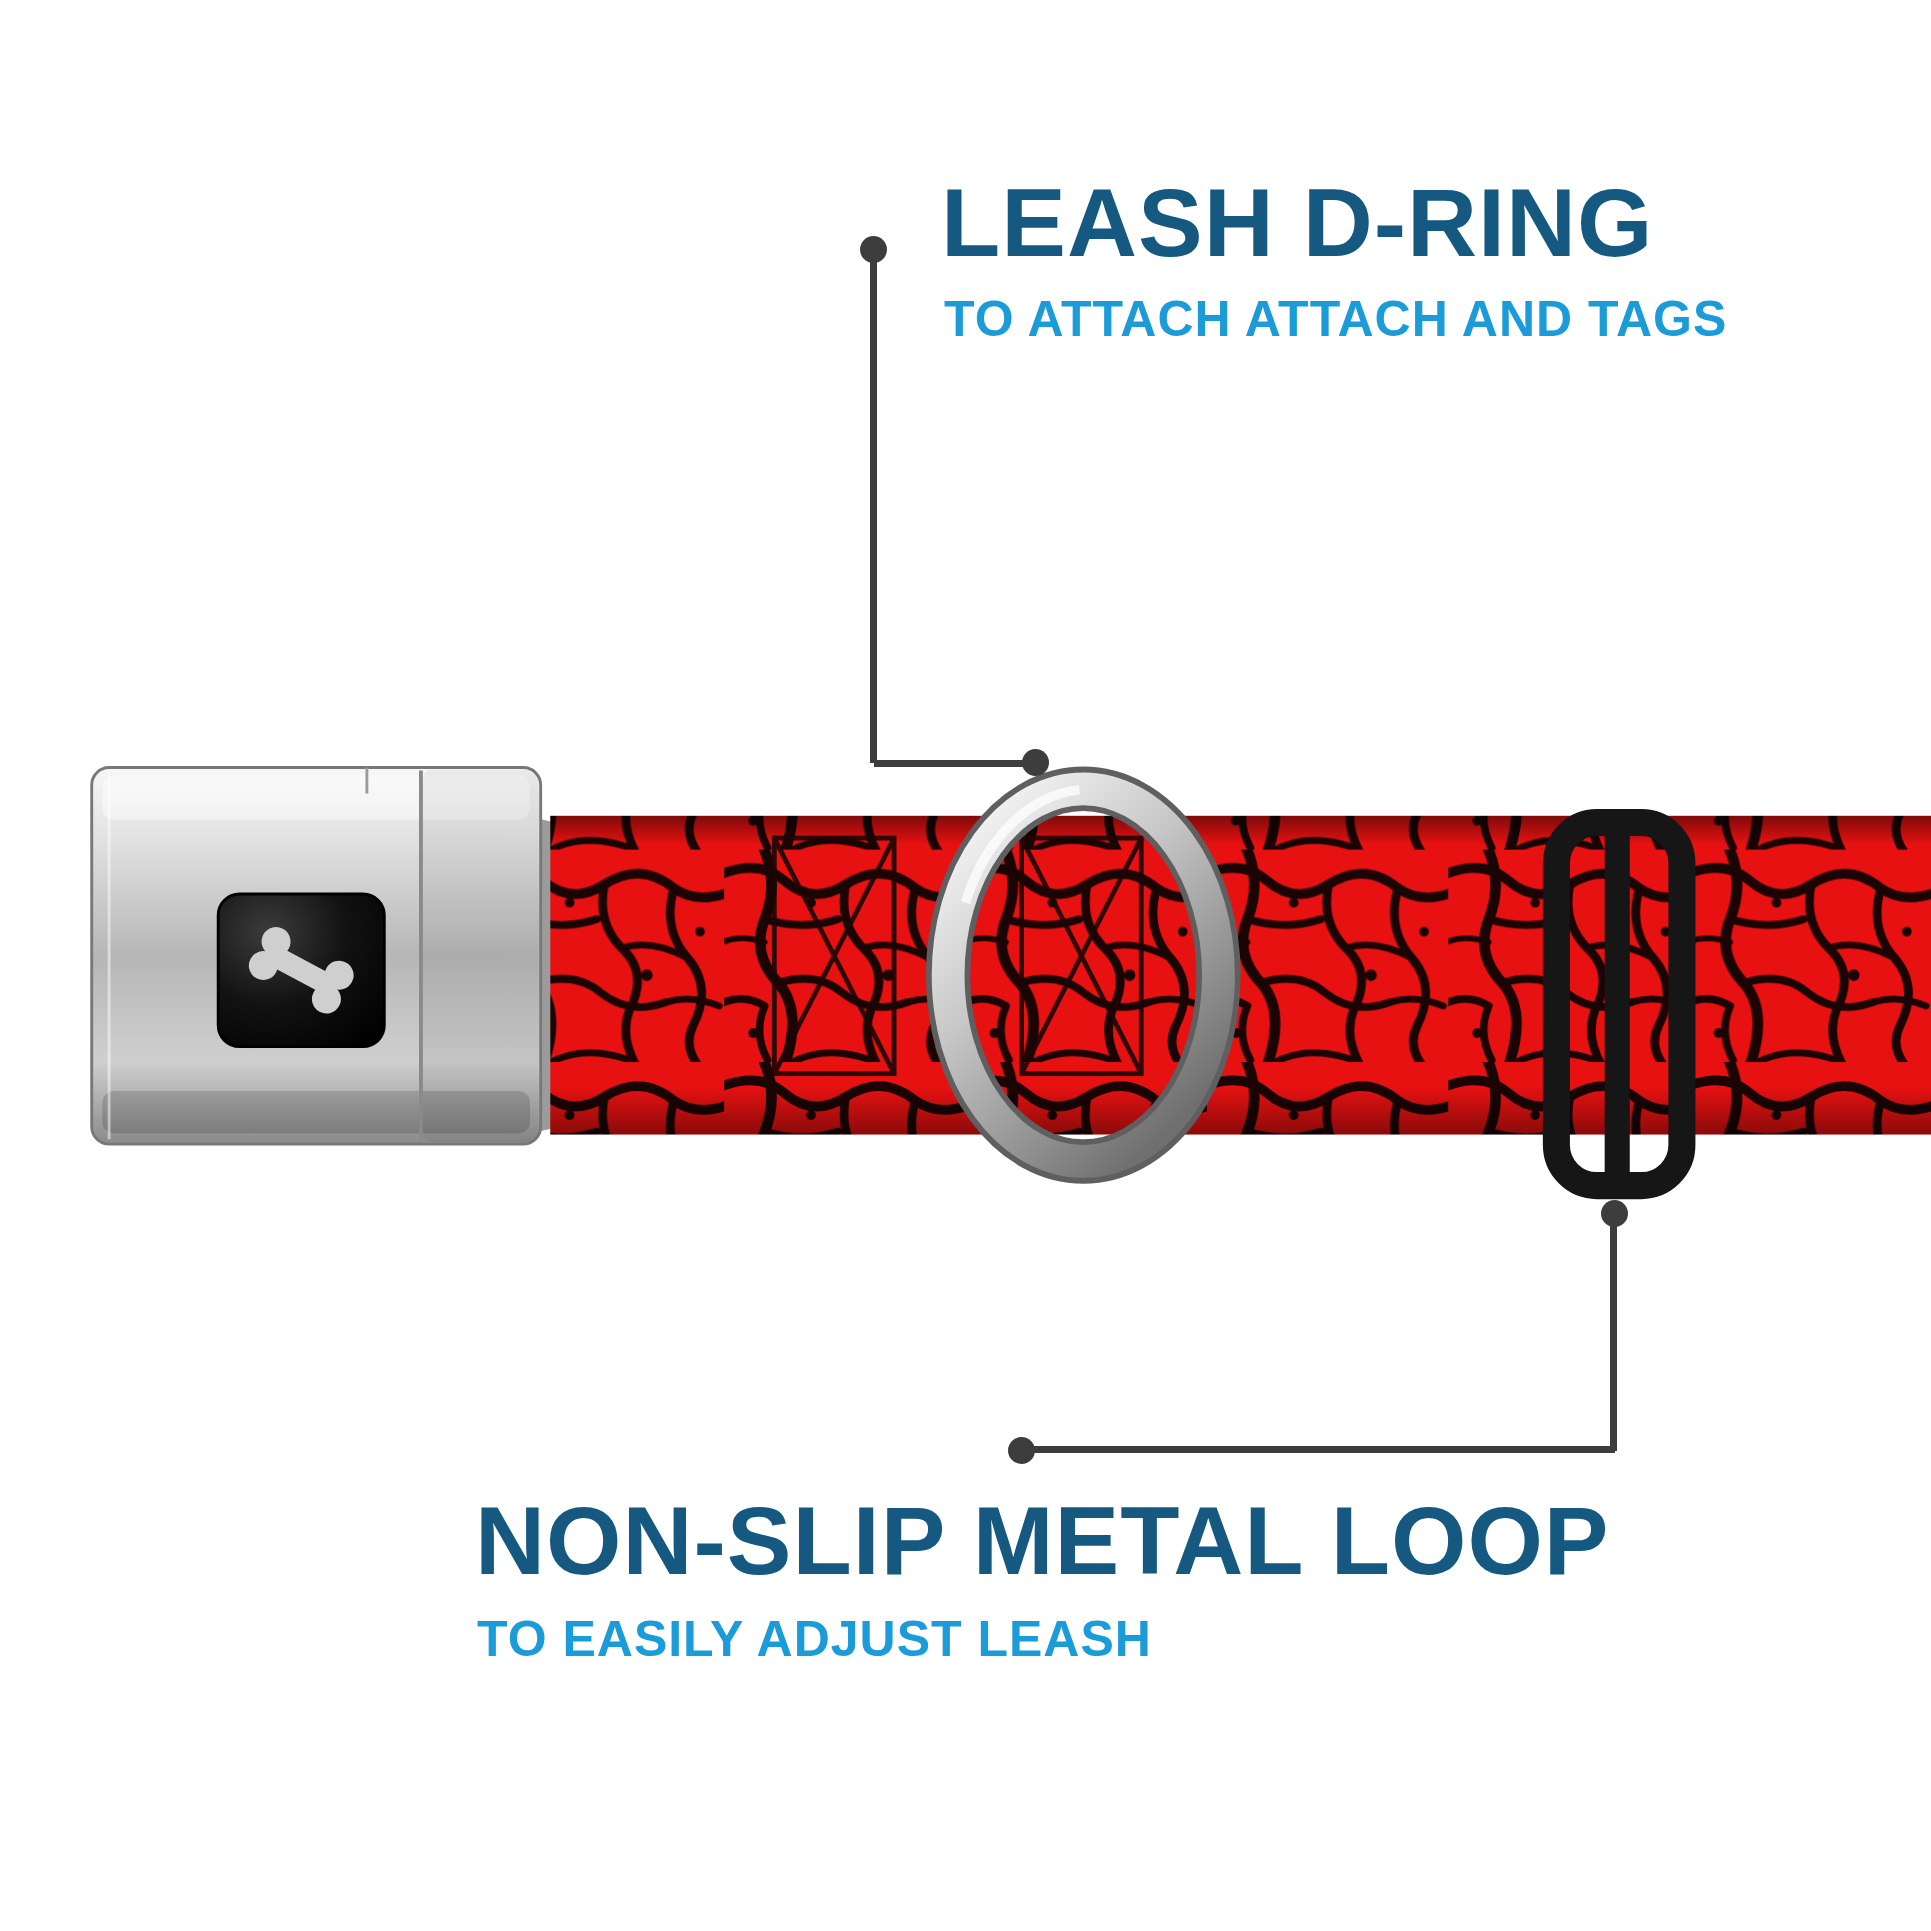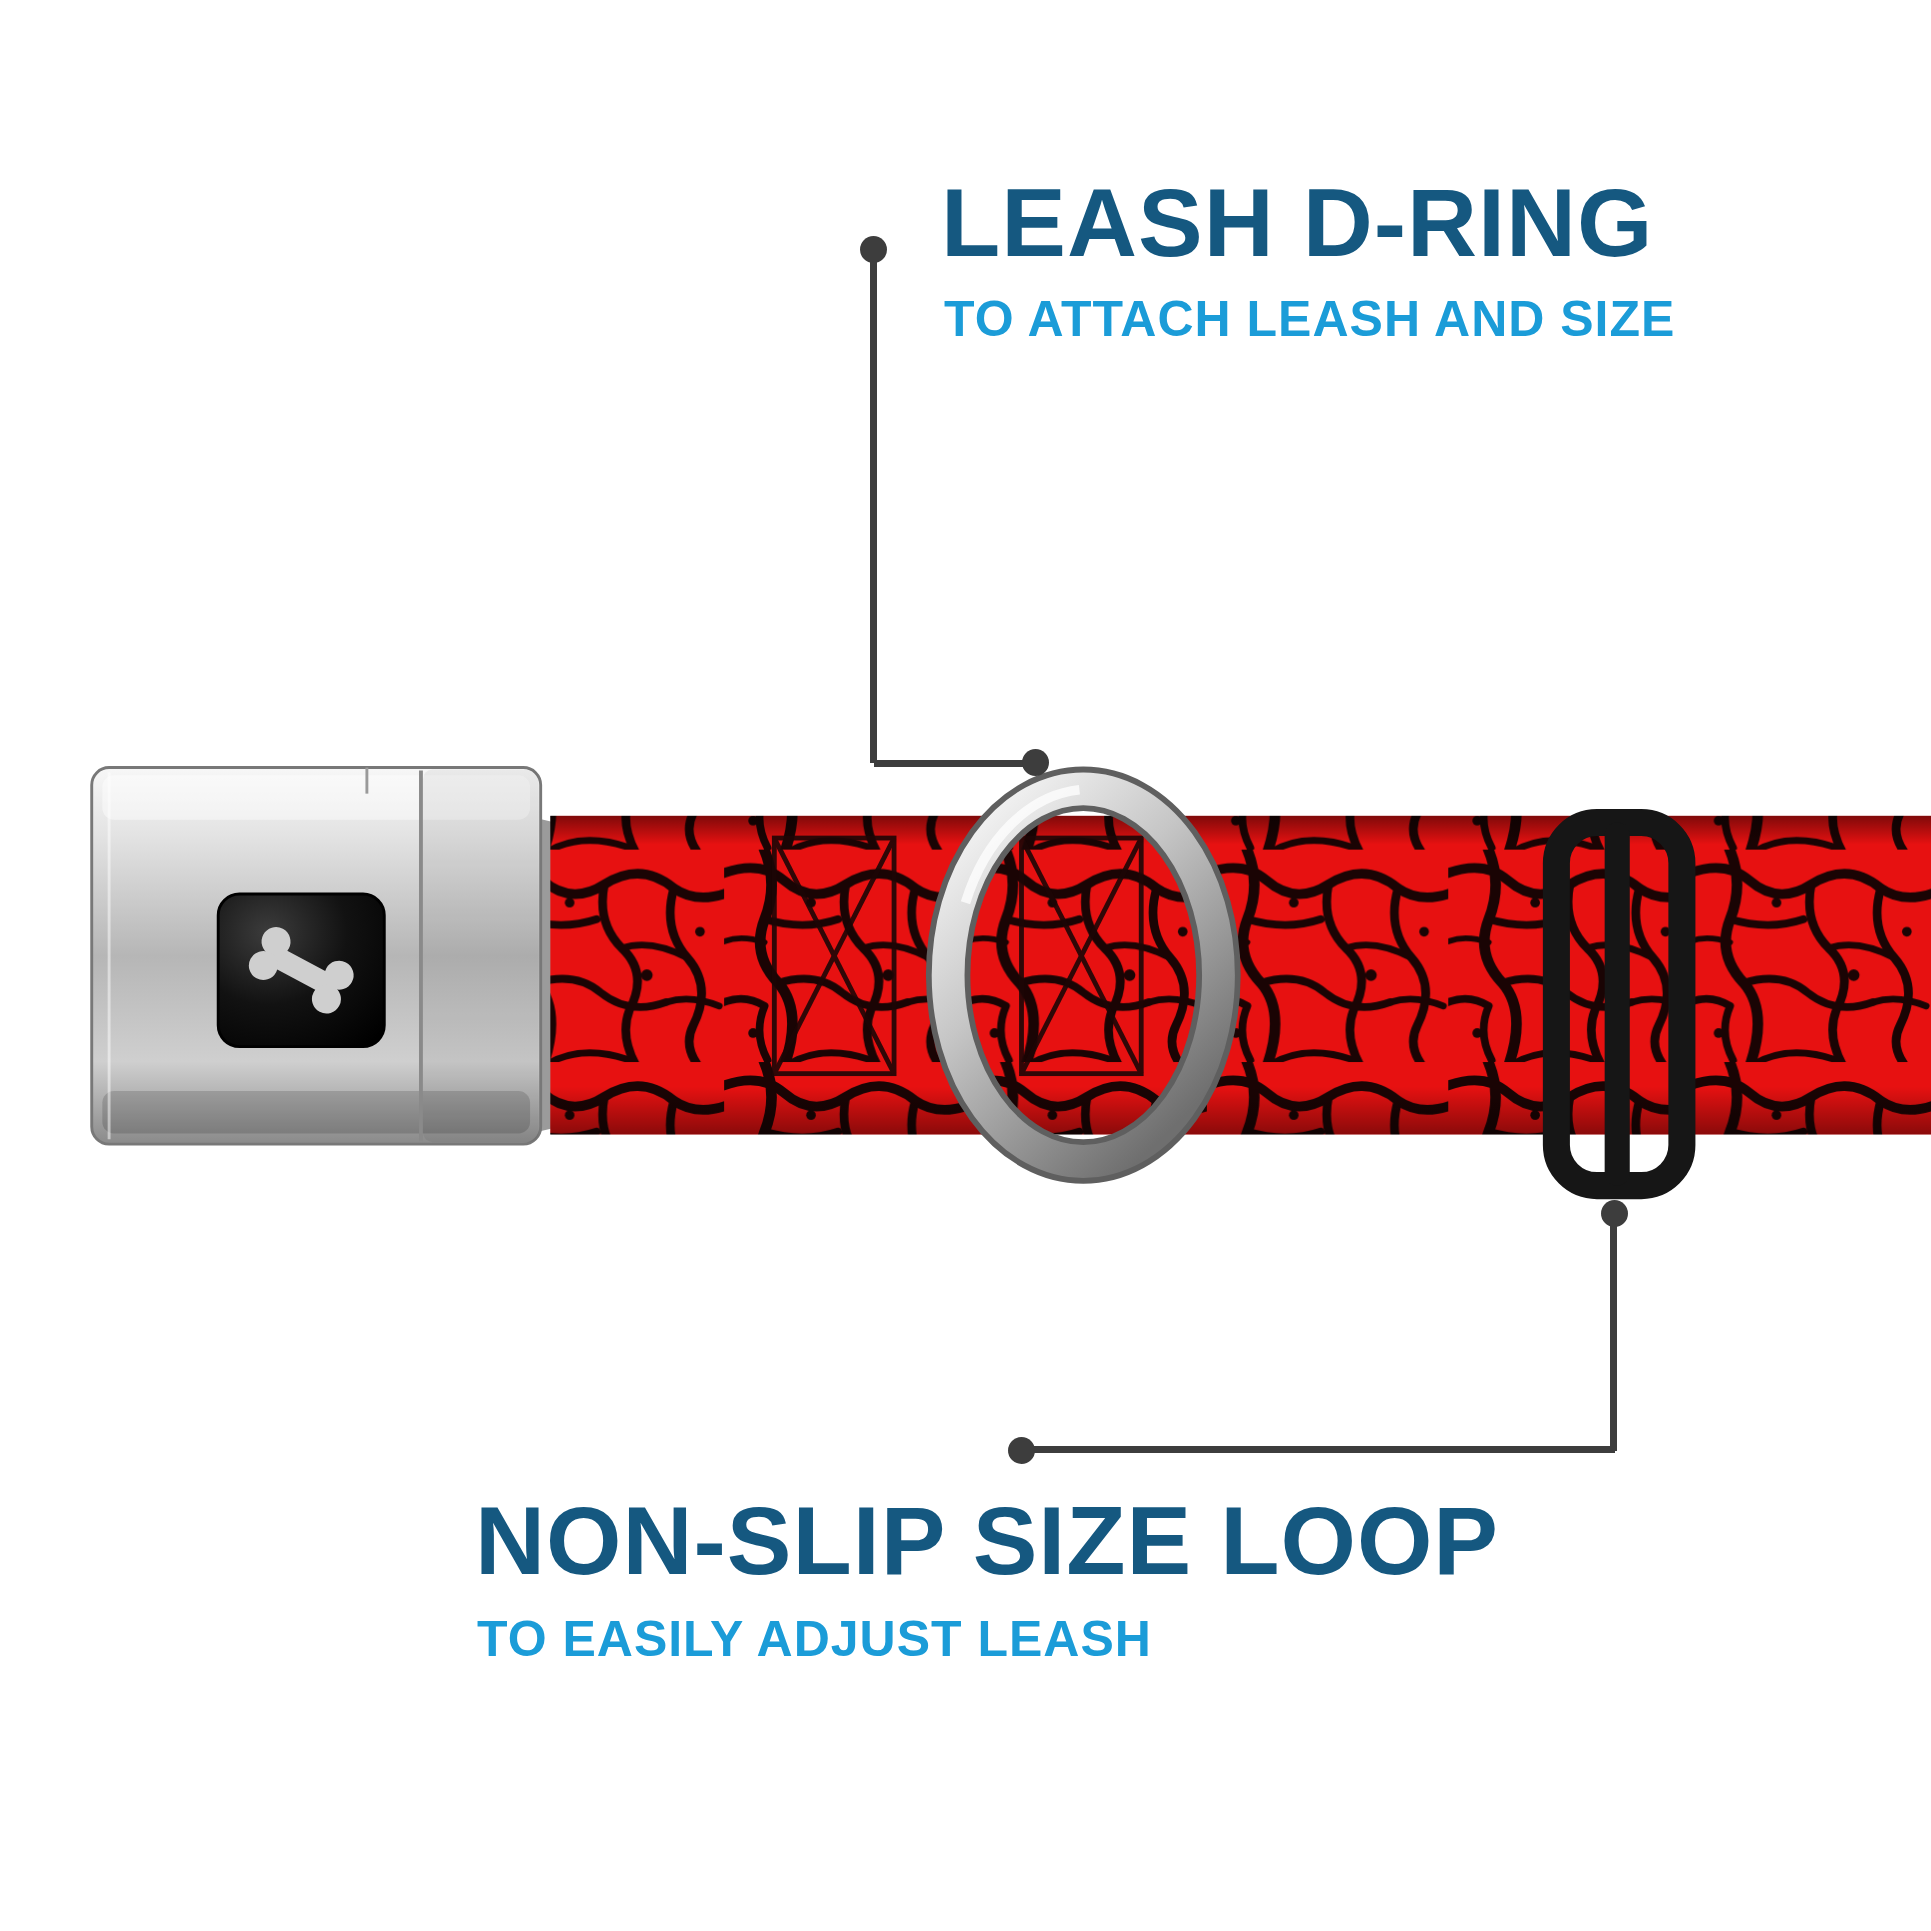--- a/index.html
+++ b/index.html
@@ -145,19 +145,19 @@
   <div class="cline v" style="left:870px;top:249px;height:514px"></div>
   <div class="cline h" style="left:874px;top:760px;width:161px"></div>
   <div class="dot" style="left:1022px;top:749px"></div>
 
   <div class="dot" style="left:1601px;top:1200px"></div>
   <div class="cline v" style="left:1610px;top:1214px;height:237px"></div>
   <div class="cline h" style="left:1022px;top:1446px;width:593px"></div>
   <div class="dot" style="left:1008px;top:1437px"></div>
 
   <div class="callout-title" style="left:941px;top:174px">LEASH D-RING</div>
-  <div class="callout-subtitle" style="left:944px;top:294px">TO ATTACH LEASH AND SIZE</div>
+  <div class="callout-subtitle" style="left:944px;top:294px">TO ATTACH ATTACH AND TAGS</div>
 
-  <div class="callout-title" style="left:475px;top:1492px">NON-SLIP SIZE LOOP</div>
+  <div class="callout-title" style="left:475px;top:1492px">NON-SLIP METAL LOOP</div>
   <div class="callout-subtitle" style="left:477px;top:1614px">TO EASILY ADJUST LEASH</div>
 
 </div>
 
 
 </body></html>

